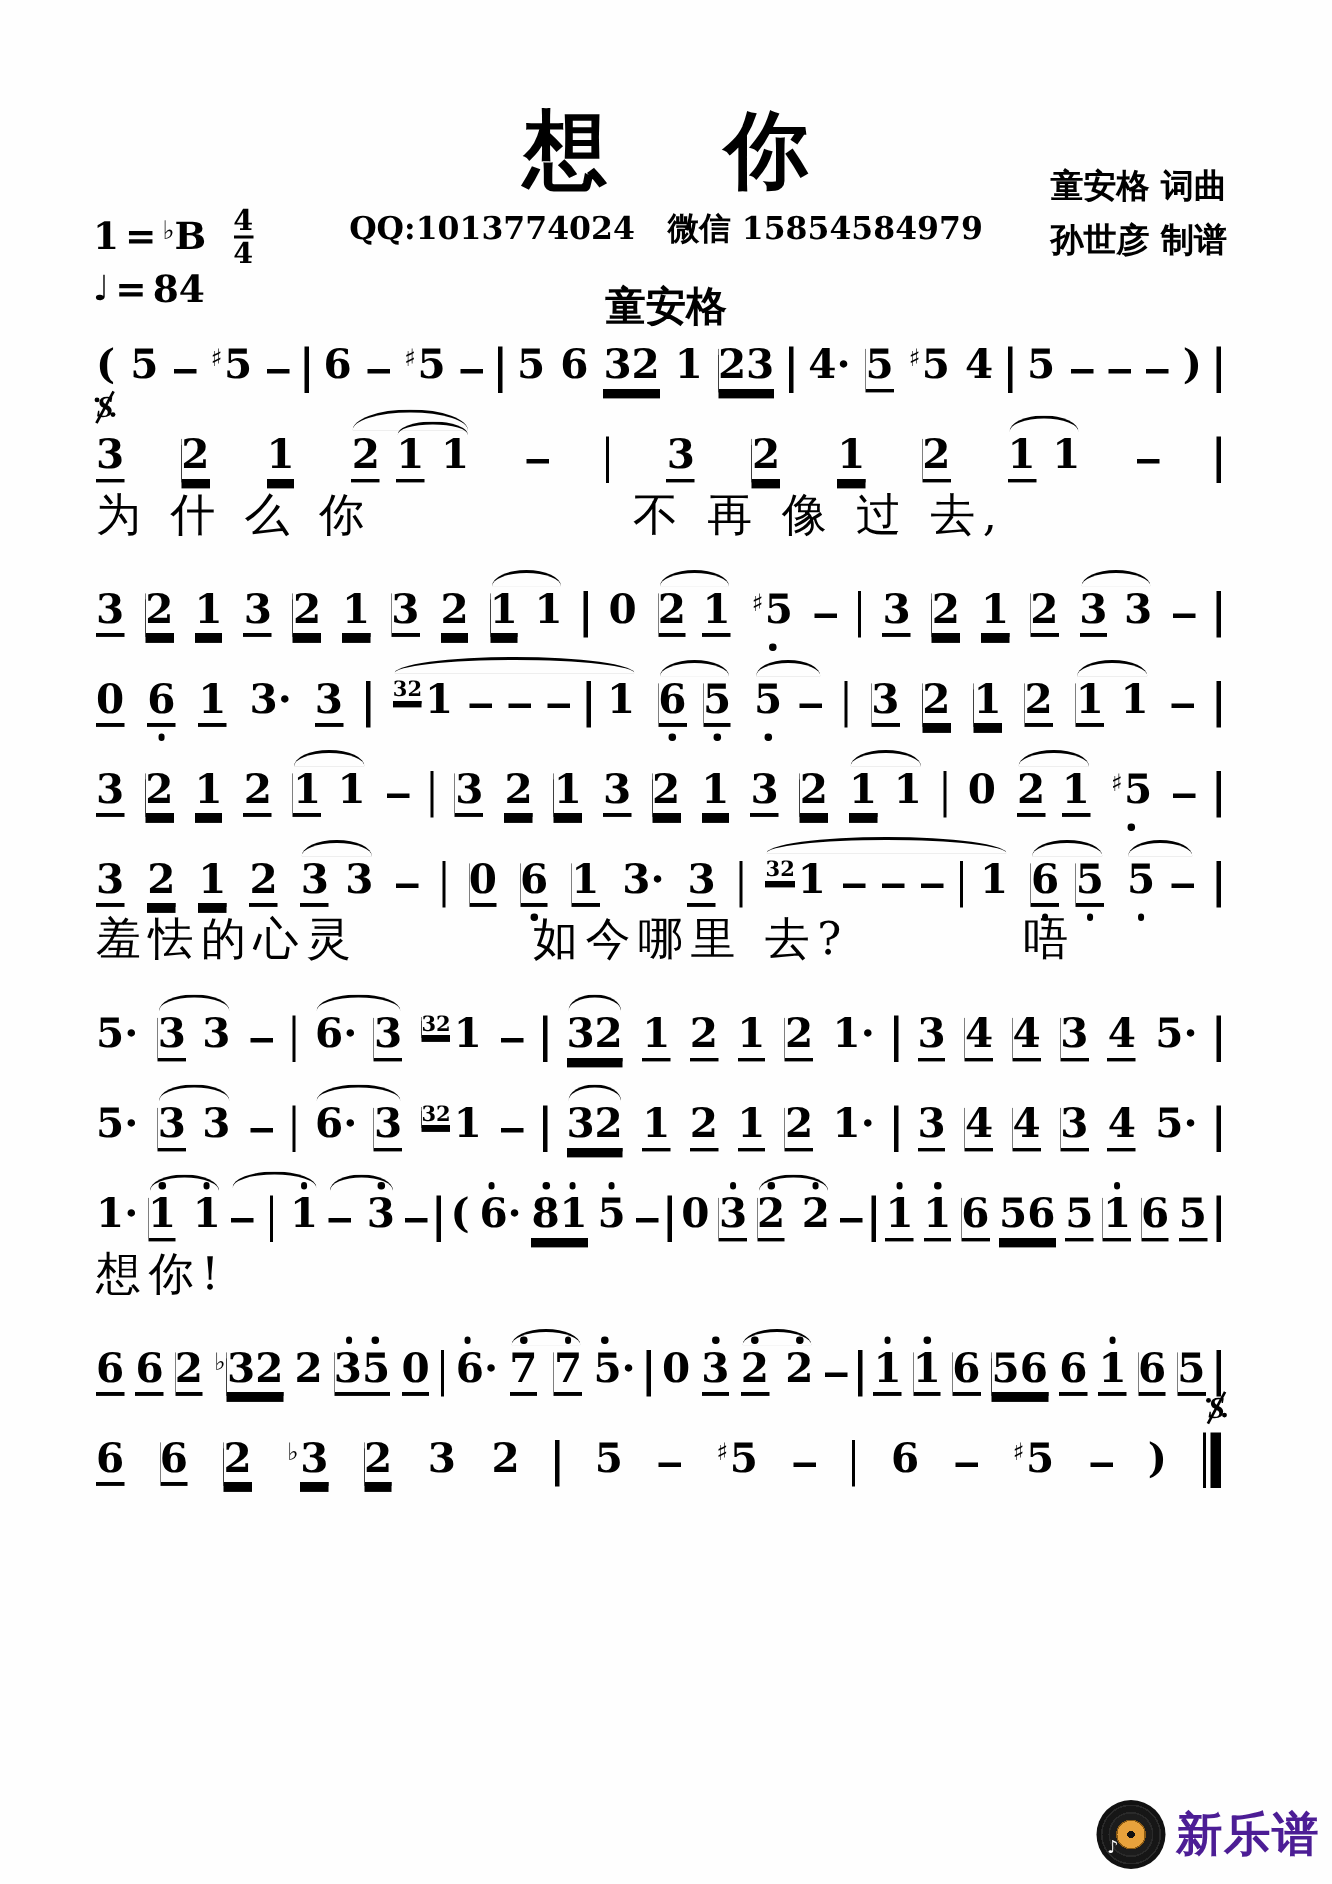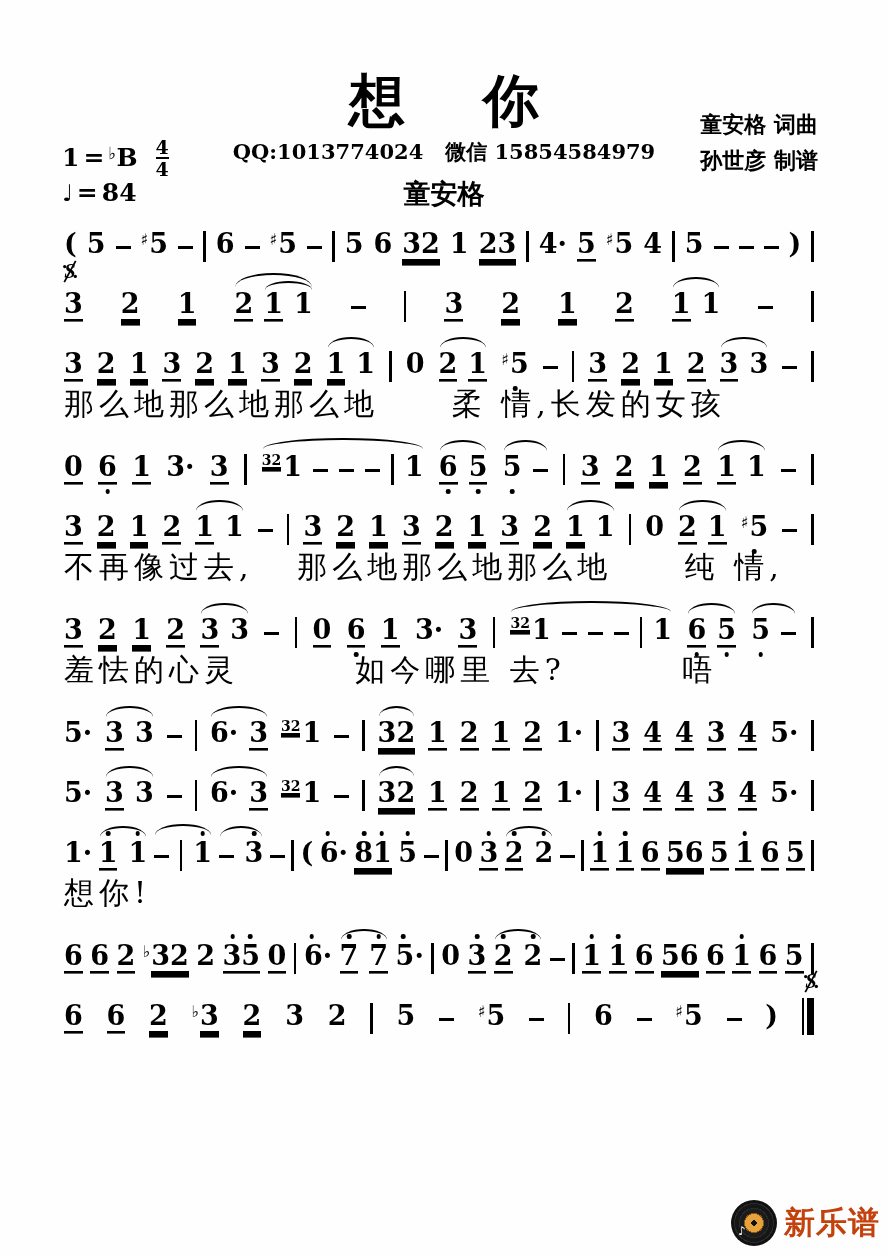--- a/index.html
+++ b/index.html
@@ -4,21 +4,21 @@
 <style>
   html,body{margin:0;padding:0;}
   body{width:888px;height:1256px;background:#fefefe;color:#000;position:relative;overflow:hidden;
        font-family:"DejaVu Serif","Liberation Serif",serif;}
   .sheet{position:absolute;inset:0;}
 
   
   .title{margin-top:72px;text-align:center;font-size:56px;font-weight:bold;white-space:pre;line-height:1;}
   .credits{position:absolute;top:106px;right:70px;font-size:22px;font-weight:bold;line-height:1.65;text-align:left;}
   .contact{text-align:center;font-size:21px;font-weight:bold;margin-top:10px;white-space:pre;}
-  .artist{text-align:center;font-size:27px;font-weight:bold;margin-top:10px;}
+  .artist{text-align:center;font-size:27px;font-weight:bold;margin-top:20px;}
   .keyblock{position:absolute;top:138px;left:62px;font-size:25px;font-weight:bold;line-height:1.15;}
   .kb-row{display:flex;align-items:center;gap:4px;}
   .flat-sup{font-size:17px;position:relative;top:-7px;}
   .frac{display:inline-flex;flex-direction:column;align-items:center;font-size:19px;line-height:1;margin-left:14px;}
   .frac .den{border-top:2.4px solid #000;padding-top:1px;}
   .qnote{font-size:23px;}
 
   
   .music{position:absolute;top:212px;left:64px;right:74px;}
   .system{margin-bottom:13px;}
@@ -55,21 +55,21 @@
   .fb.thin{width:2.6px;} .fb.thick{width:6.5px;}
   .finalbar .segno-abs{top:-29px;left:auto;right:-6px;}
 
   
   .logo{position:absolute;right:8px;bottom:10px;display:flex;align-items:center;gap:7px;}
   .disc{width:46px;height:46px;border-radius:50%;position:relative;
         background:radial-gradient(circle,#111 0 2.6px,#e8a23c 2.6px 9px,#8a5a14 9px 10px,
                    #1c1c1c 10px 14px,#2a2a2a 14px 15px,#161616 15px 19px,#2a2a2a 19px 20px,#111 20px 100%);}
   .disc-note{position:absolute;left:7px;bottom:9px;color:#fff;font-size:12px;
              font-family:"DejaVu Sans",sans-serif;line-height:1;}
-  .logo-text{font-size:31px;font-weight:900;letter-spacing:1px;color:#c2410c;
+  .logo-text{font-size:31px;font-weight:900;letter-spacing:1px;color:#4c1d95;
              font-family:"DejaVu Sans","Liberation Sans",sans-serif;}
 </style>
 </head>
 <body>
 
 <div class="sheet">
 
   <div class="title">想    你</div>
 
   <div class="credits">
@@ -215,20 +215,21 @@
             <span class="tok u1">
               <span class="txt">1</span>
             </span>
             <span class="tok">
               <span class="txt">1</span>
             </span>
           </span>
           <span class="dash"></span>
           <span class="bar"></span>
         </div>
+        <div class="lyrics">为 什 么 你            不 再 像 过 去,</div>
       </div>
       <div class="system">
         <div class="notes">
           <span class="tok u1">
             <span class="txt">3</span>
           </span>
           <span class="tok u2">
             <span class="txt">2</span>
           </span>
           <span class="tok u2">
@@ -292,21 +293,20 @@
             <span class="tok u1">
               <span class="txt">3</span>
             </span>
             <span class="tok">
               <span class="txt">3</span>
             </span>
           </span>
           <span class="dash"></span>
           <span class="bar"></span>
         </div>
-        <div class="lyrics">那么地那么地那么地     柔 情,长发的女孩</div>
       </div>
       <div class="system">
         <div class="notes">
           <span class="tok u1">
             <span class="txt">0</span>
           </span>
           <span class="tok u1">
             <span class="txt">6</span>
             <span class="dotB"></span>
           </span>
@@ -444,21 +444,20 @@
             </span>
           </span>
           <span class="tok">
             <span class="acc">♯</span>
             <span class="txt">5</span>
             <span class="dotB"></span>
           </span>
           <span class="dash"></span>
           <span class="bar"></span>
         </div>
-        <div class="lyrics">不再像过去,   那么地那么地那么地     纯 情,</div>
       </div>
       <div class="system">
         <div class="notes">
           <span class="tok u1">
             <span class="txt">3</span>
           </span>
           <span class="tok u2">
             <span class="txt">2</span>
           </span>
           <span class="tok u2">

